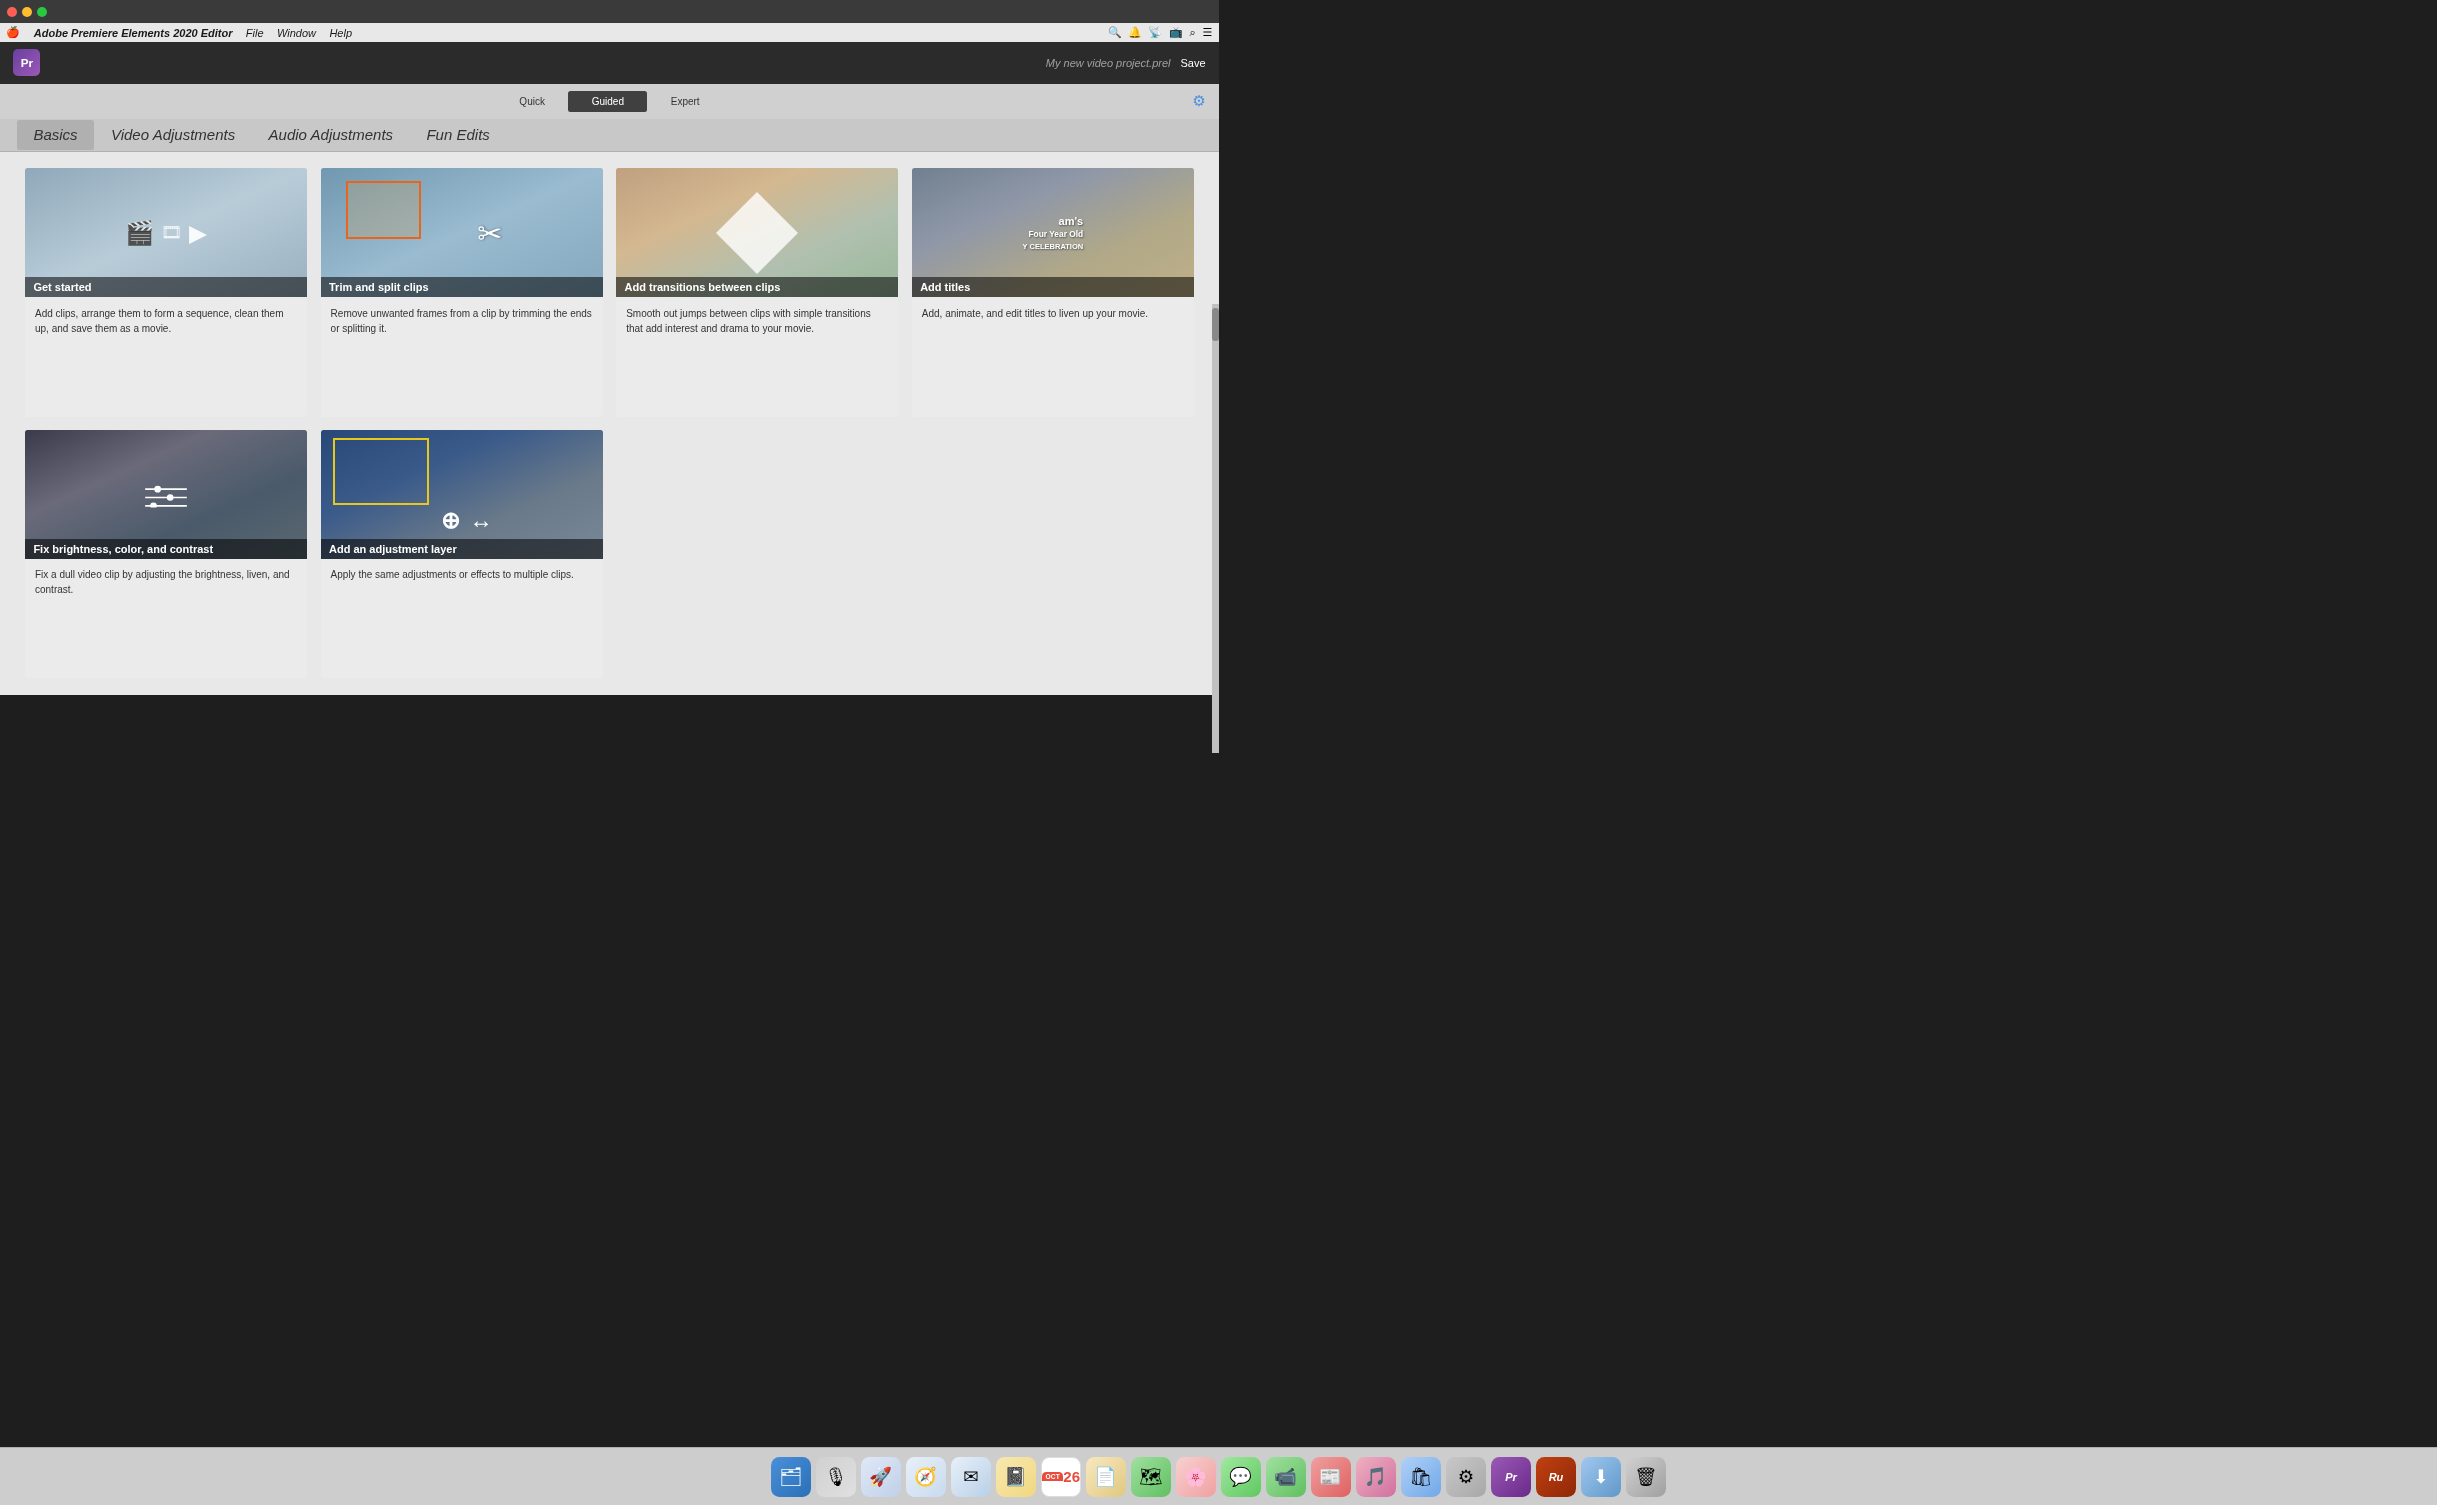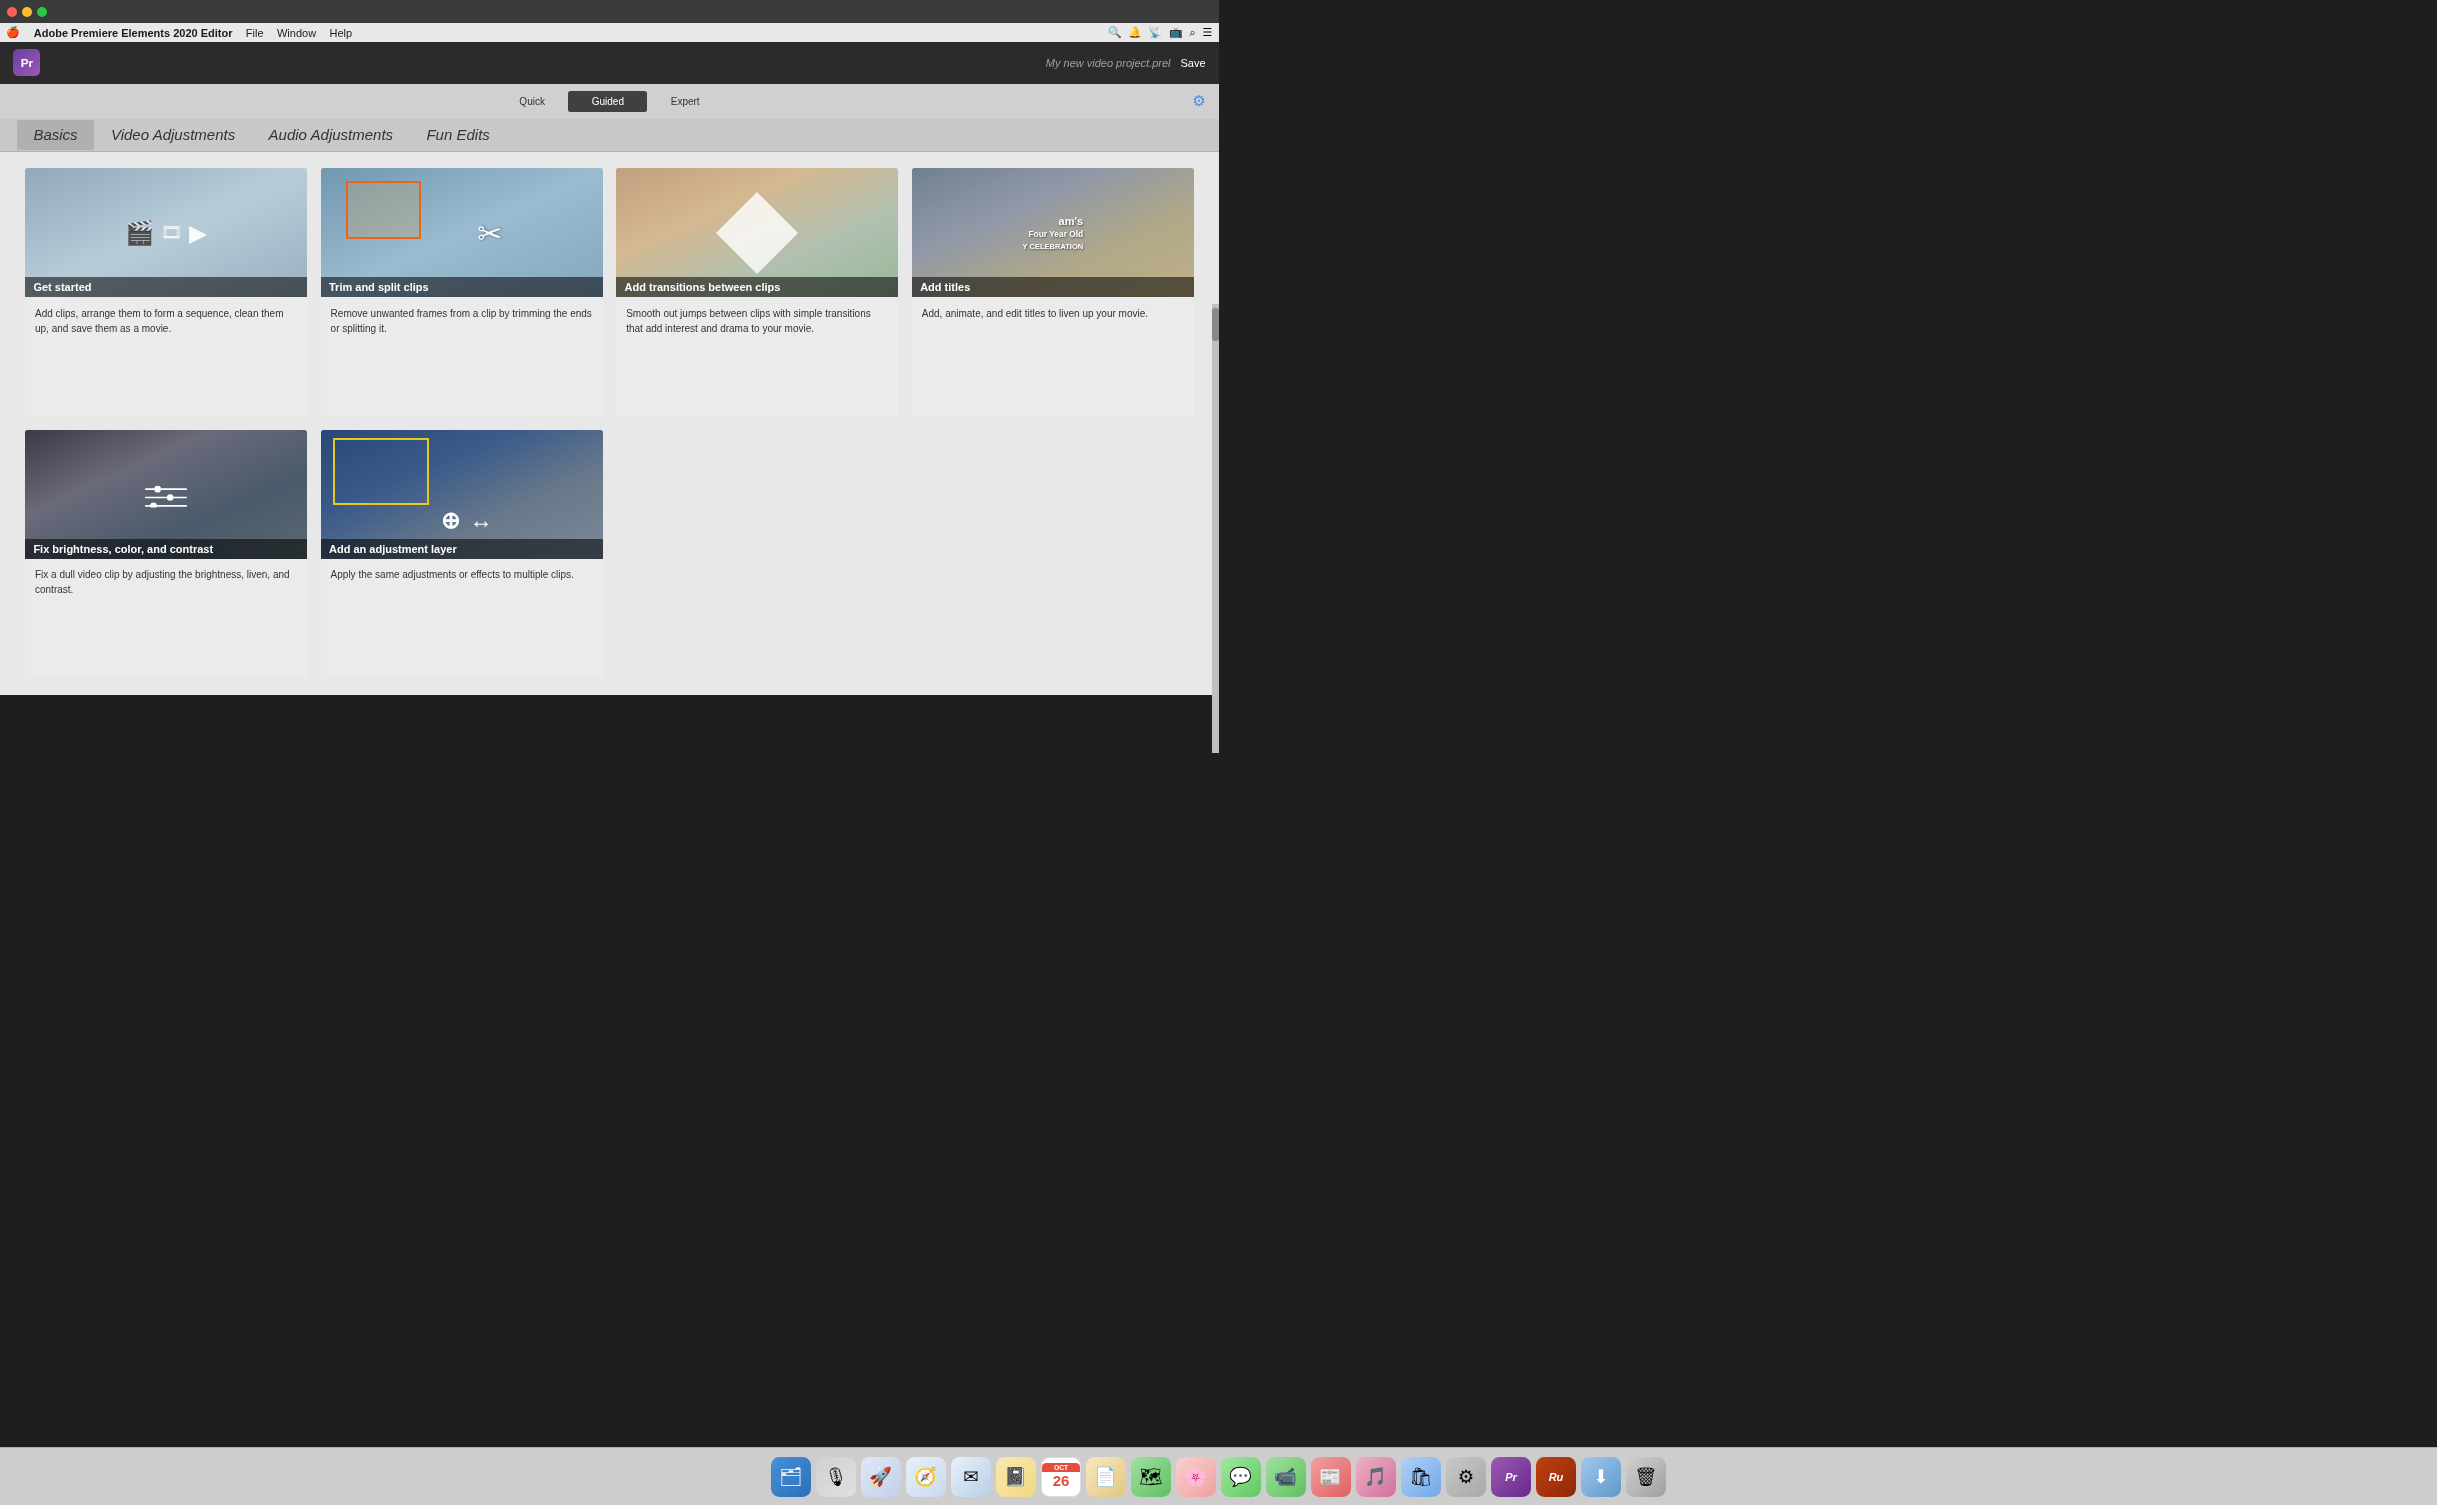--- a/index.html
+++ b/index.html
@@ -20,21 +20,21 @@
     .tl-max { background: #28c840; }
     .menu-bar {
       background: #e8e8e8;
       height: 18.4px;
       display: flex;
       align-items: center;
       padding: 0 6.7px;
       gap: 13.4px;
       font-size: 11px;
     }
-    .menu-bar-item { color: #1a1a1a; cursor: pointer; }
+    .menu-bar-item { color: #1a1a1a; cursor: pointer; font-style: italic; }
     .menu-bar-item.app-name { font-weight: 600; }
     .menu-bar-right { margin-left: auto; display: flex; gap: 6.7px; align-items: center; }
 
     
     .app-header {
       background: #2b2b2b;
       height: 42px;
       display: flex;
       align-items: center;
       padding: 0 13.4px;
@@ -395,21 +395,21 @@
   </div>
 </div>
 
 <div class="dock">
   <div class="dock-icon" style="background:linear-gradient(135deg,#4a90d9,#2a70b9); color:white;">🗂</div>
   <div class="dock-icon" style="background:linear-gradient(135deg,#d0d0d0,#e0e0e0);">🎙</div>
   <div class="dock-icon" style="background:linear-gradient(135deg,#e0e8f8,#c0d0e8);">🚀</div>
   <div class="dock-icon" style="background:linear-gradient(135deg,#e8f0f8,#c8daf0);">🧭</div>
   <div class="dock-icon" style="background:linear-gradient(135deg,#e8f0f8,#b8d0e8);">✉</div>
   <div class="dock-icon" style="background:linear-gradient(135deg,#f8e8b0,#f0d880);" title="Notes">📓</div>
-  <div class="dock-icon" style="background:white; border:0.8px solid #ddd; font-size:11.7px; font-weight:bold; flex-direction:column; gap:0;">
+  <div class="dock-icon" style="background:white; border:0.8px solid #ddd; font-size:11.7px; font-weight:bold; flex-direction:row; gap:0;">
     <span style="background:#e74c3c; color:white; width:100%; text-align:center; font-size:6.7px; padding:0.8px; border-radius:4.2px 4.2px 0 0;">OCT</span>
     <span style="font-size:15px; color:#e74c3c; line-height:1.2;">26</span>
   </div>
   <div class="dock-icon" style="background:linear-gradient(135deg,#f8e8c0,#e0c880);">📄</div>
   <div class="dock-icon" style="background:linear-gradient(135deg,#a0e0a0,#60c060);">🗺</div>
   <div class="dock-icon" style="background:linear-gradient(135deg,#f8d0d0,#f0a0a0);">🌸</div>
   <div class="dock-icon" style="background:linear-gradient(135deg,#a0e8a0,#60c860);">💬</div>
   <div class="dock-icon" style="background:linear-gradient(135deg,#a0e0a0,#60c060);">📹</div>
   <div class="dock-icon" style="background:linear-gradient(135deg,#f0a0a0,#e06060);">📰</div>
   <div class="dock-icon" style="background:linear-gradient(135deg,#f0b0c0,#d070a0);">🎵</div>

